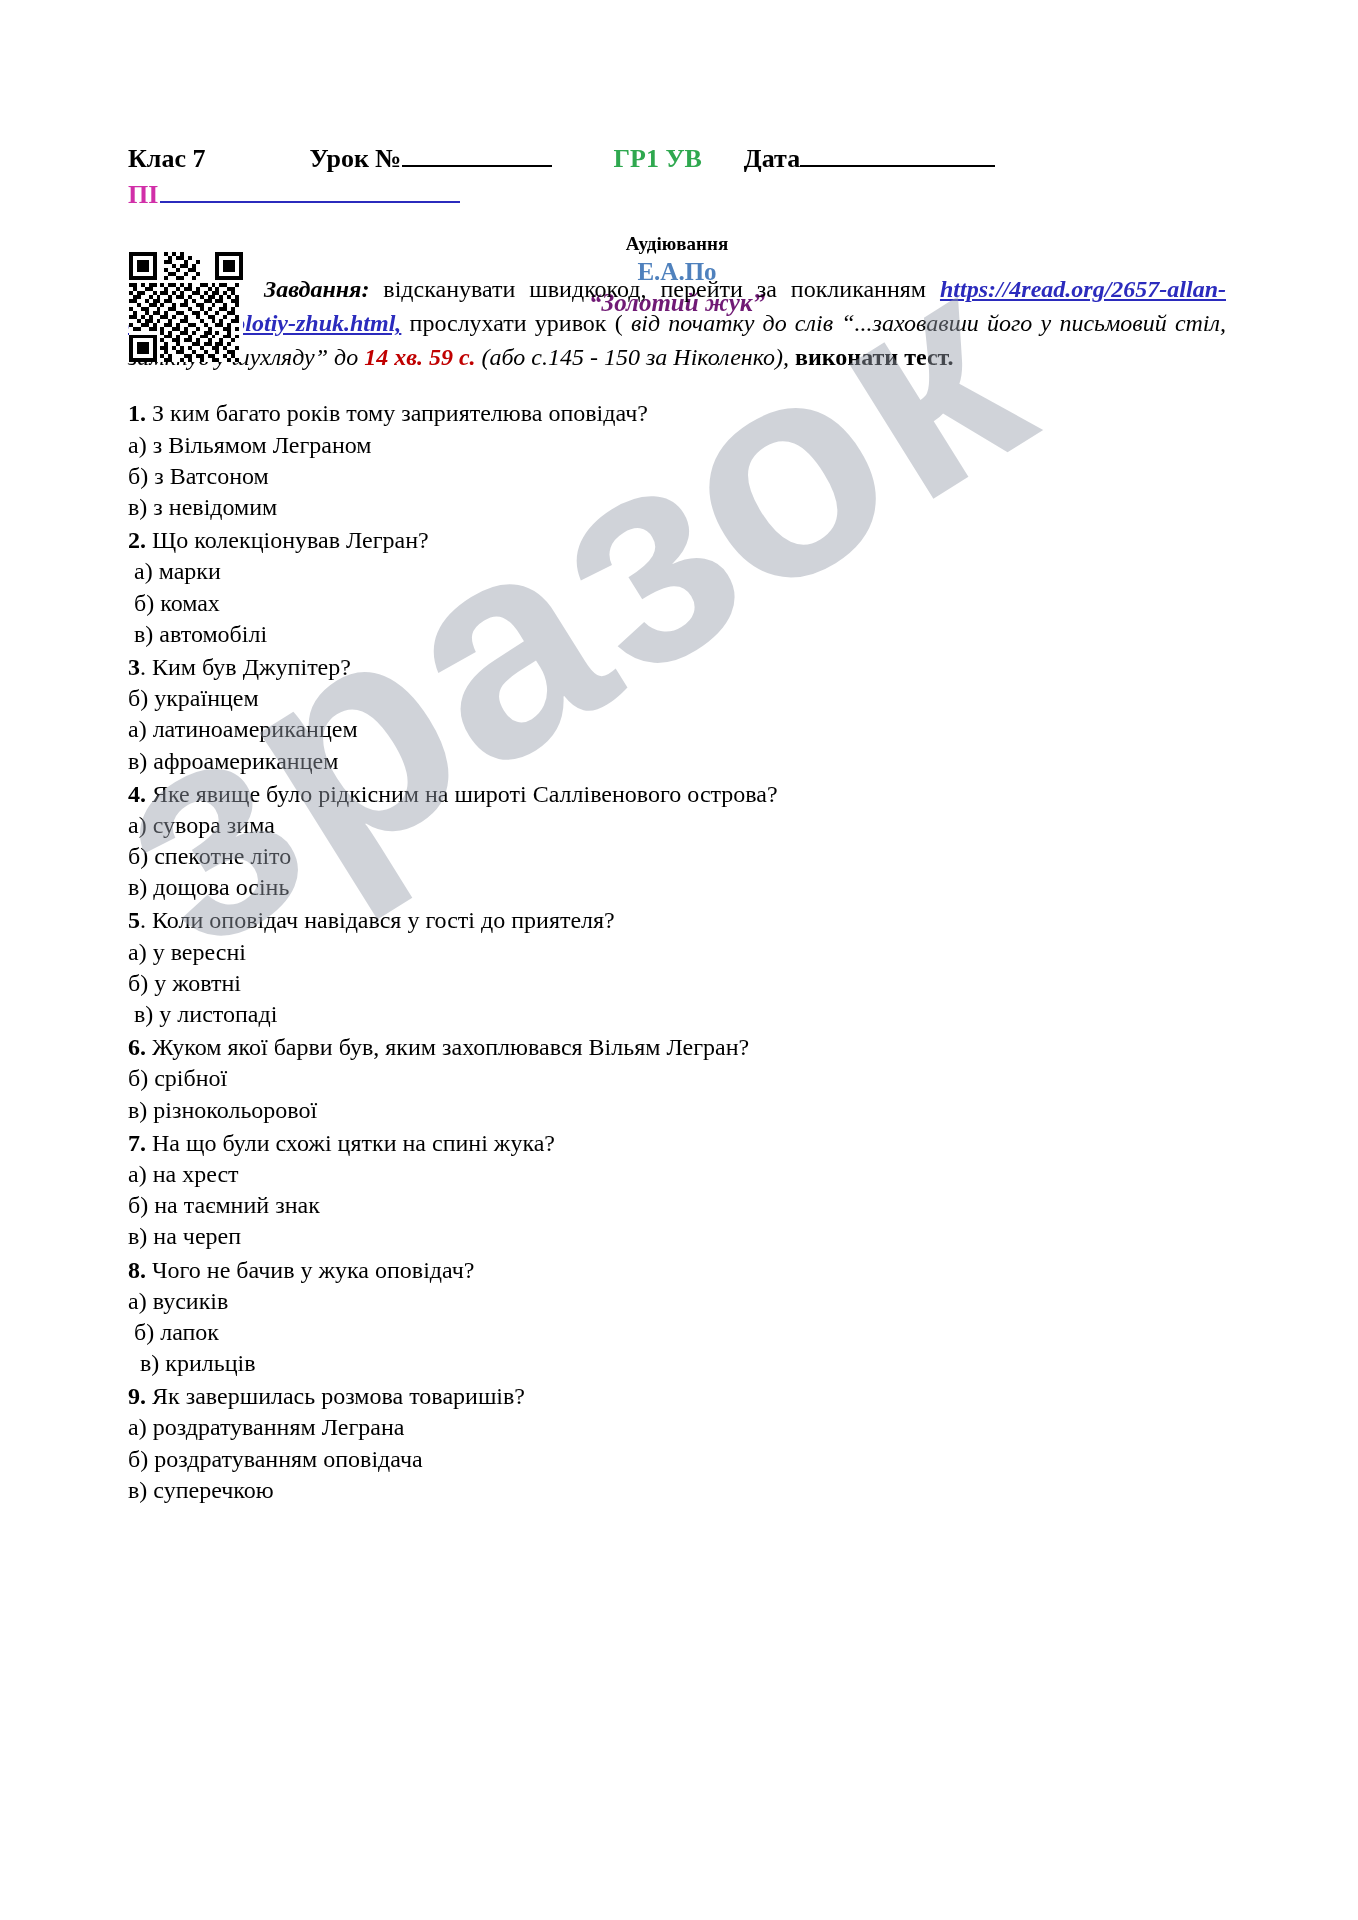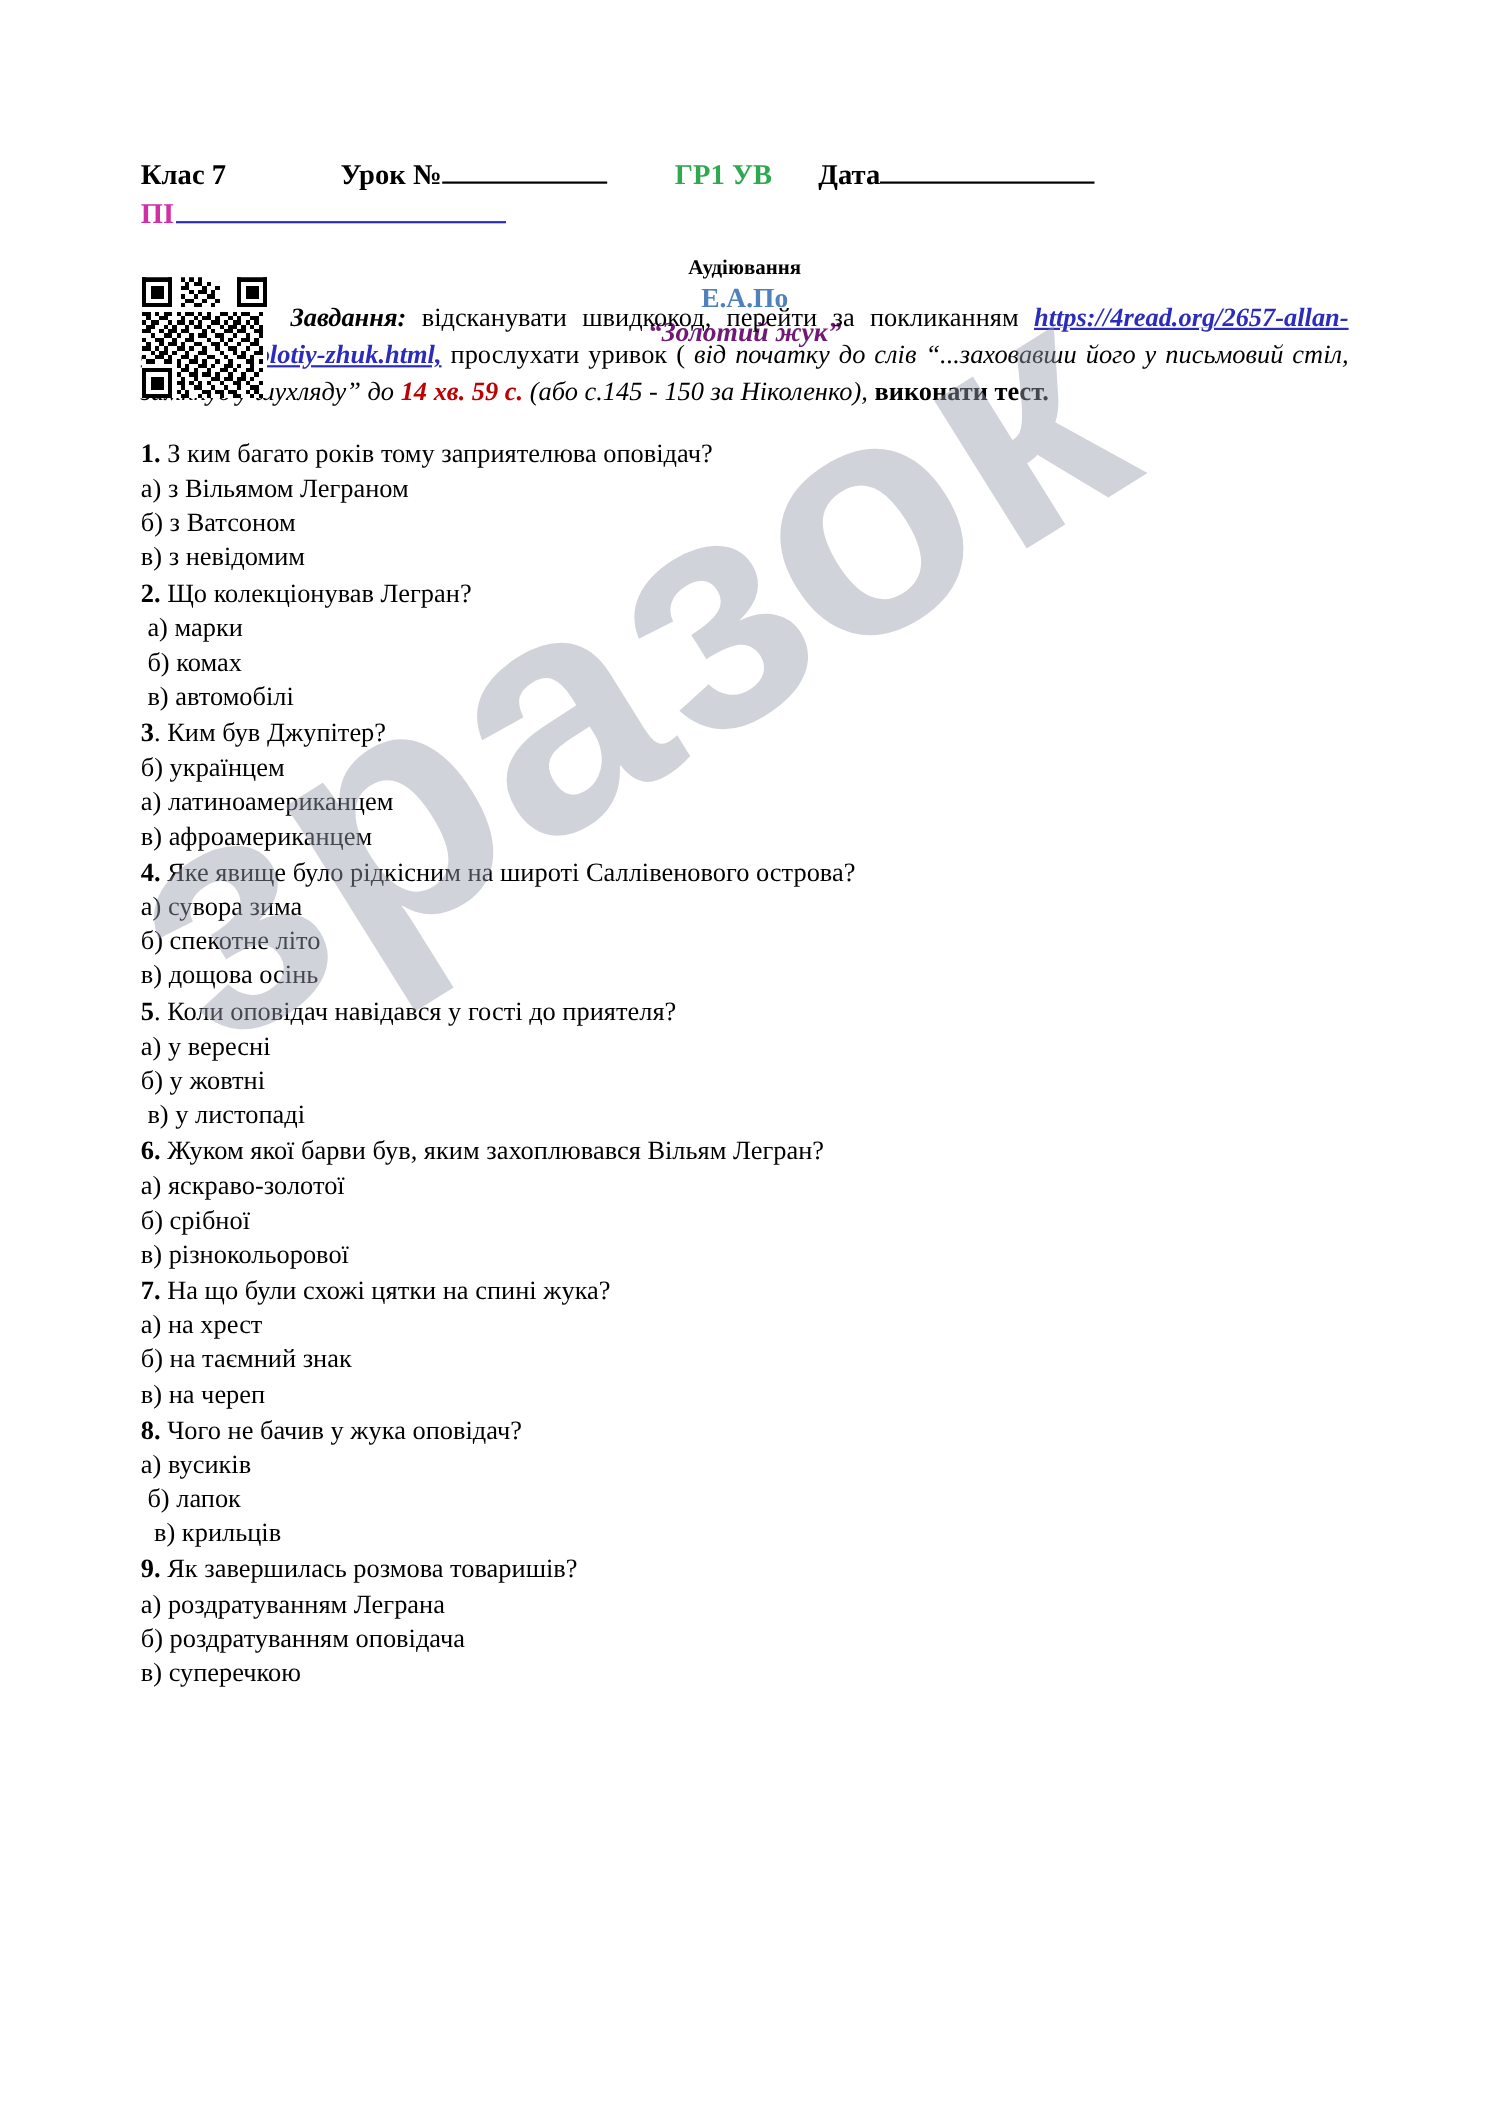--- a/index.html
+++ b/index.html
@@ -441,21 +441,20 @@
 
       <div class="q">
         <div><span class="num">5</span><span>. Коли оповідач навідався у гості до приятеля?</span></div>
         <div class="opt">а) у вересні</div>
         <div class="opt">б) у жовтні</div>
         <div class="opt"> в) у листопаді</div>
       </div>
 
       <div class="q">
         <div><span class="num">6.</span><span> Жуком якої барви був, яким захоплювався Вільям Легран?</span></div>
-        <div class="opt">а) яскраво-золотої</div>
         <div class="opt">б) срібної</div>
         <div class="opt">в) різнокольорової</div>
       </div>
 
       <div class="q">
         <div><span class="num">7.</span><span> На що були схожі цятки на спині жука?</span></div>
         <div class="opt">а) на хрест</div>
         <div class="opt">б) на таємний знак</div>
         <div class="opt">в) на череп</div>
       </div>

